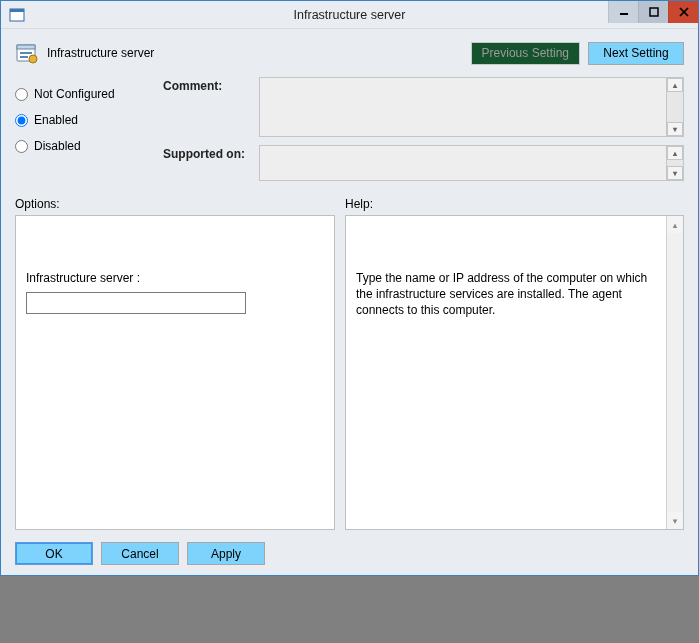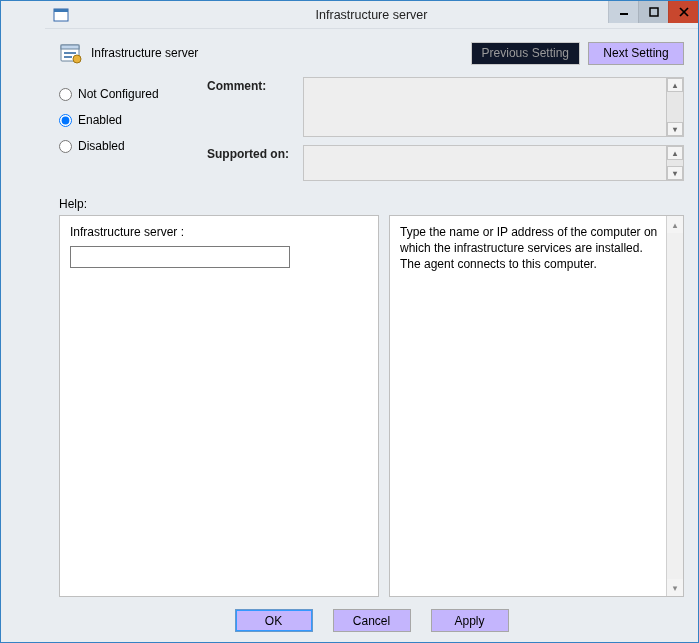--- a/index.html
+++ b/index.html
@@ -5,27 +5,26 @@
   * { box-sizing: border-box; }
   html, body { margin:0; padding:0; height:100%; }
   body {
     font-family: "Segoe UI", Tahoma, sans-serif;
     font-size: 12px;
     color: #000;
     background: #808080;
   }
   .window {
     width: 699px;
-    height: 643px;
+    height: 576px;
     background: #e9edf1;
     border: 1px solid #3582c4;
     position: relative;
     display: flex;
     flex-direction: column;
-    padding-left: 44px;
   }
   .titlebar {
     height: 28px;
     background: #e9edf1;
     border-bottom: 1px solid #d8dde3;
     display: flex;
     align-items: center;
     position: relative;
   }
   .titlebar-icon {
@@ -71,30 +70,30 @@
   .header-left { display:flex; align-items:center; gap:8px; }
   .gpo-icon {
     width:24px; height:24px;
     display:flex; align-items:center; justify-content:center;
   }
   .nav-btns { display:flex; gap:8px; }
   .btn {
     min-width:96px;
     height:23px;
     border:1px solid #a7a7a7;
-    background:#c4b5fd;
+    background:#7dd3fc;
     font-size:12px;
     display:flex; align-items:center; justify-content:center;
     padding:0 10px;
     cursor:default;
     color:#000;
   }
   .btn[disabled] {
     color:#9a9a9a;
-    background:#0f172a;
+    background:#14532d;
     border-color:#c9c9c9;
   }
   .btn.default {
     box-shadow:0 0 0 1px #3399ff inset;
     border-color:#6699cc;
   }
 
   .config-area {
     display:flex;
     gap:18px;
@@ -185,20 +184,21 @@
   }
   .panel.options { width:320px; }
   .panel.help { flex:1; }
   .panel-body {
     flex:1;
     padding:8px 10px;
     overflow:hidden;
     font-size:12px;
     line-height:1.35;
     position:relative;
+    margin-top:46px;
   }
   .panel .scrollbar-v {
     position:absolute; right:0; top:0; bottom:0;
     width:17px;
     border-left:1px solid #d0d0d0;
     background:#f0f0f0;
     display:flex; flex-direction:column; justify-content:space-between;
   }
   .panel .scrollbar-v .arrow {
     height:17px;
@@ -212,22 +212,22 @@
     width:220px;
     height:22px;
     border:1px solid #7a7a7a;
     background:#fff;
     padding:2px 4px;
     font-size:12px;
   }
 
   .footer {
     display:flex;
-    justify-content:center;
-    gap:20px;
+    justify-content:flex-start;
+    gap:8px;
     padding:12px 0 0 0;
   }
   .footer .btn { min-width:78px; }
 </style>
 </head>
 <body>
 
 <div class="window">
 
   <div class="titlebar">
@@ -313,20 +313,21 @@
             <div class="ro-scroll">
               <div class="arrow">▴</div>
               <div class="arrow">▾</div>
             </div>
           </div>
         </div>
       </div>
     </div>
 
     <div class="panel-labels">
+      <div class="lbl-options">Options:</div>
       <div class="lbl-help">Help:</div>
     </div>
 
     <div class="panels">
       <div class="panel options">
         <div class="panel-body">
           <span class="opt-field-lbl">Infrastructure server :</span>
           <input class="text-input" type="text" value="" style="">
         </div>
       </div>

